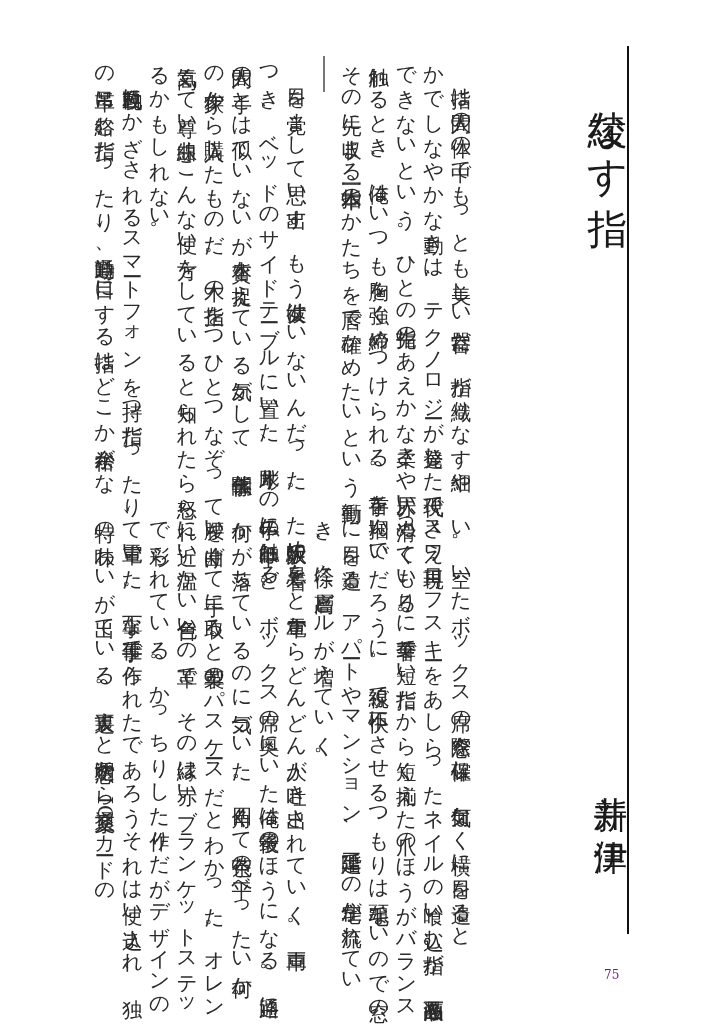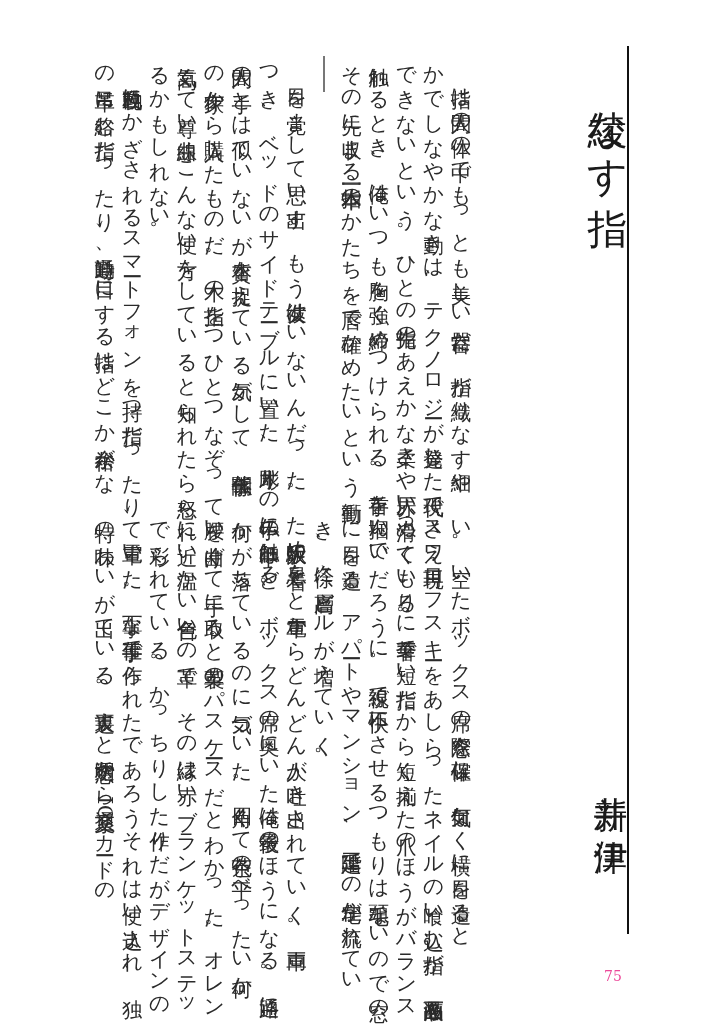--- a/index.html
+++ b/index.html
@@ -89,23 +89,23 @@
     width: 1.5px;
     height: 36px;
     background: #777777;
     top: 4px;
     left: 50%;
   }
   .page-number {
     position: absolute;
     left: 604px;
     top: 968px;
-    font-size: 14px;
+    font-size: 12px;
     font-family: "DejaVu Serif", "Liberation Serif", serif;
-    color: #ec4899;
+    color: #701a75;
     text-align: right;
   }
 </style>
 </head>
 <body>
 
 <div class="page">
 
   <div class="title-rule"></div>
 

